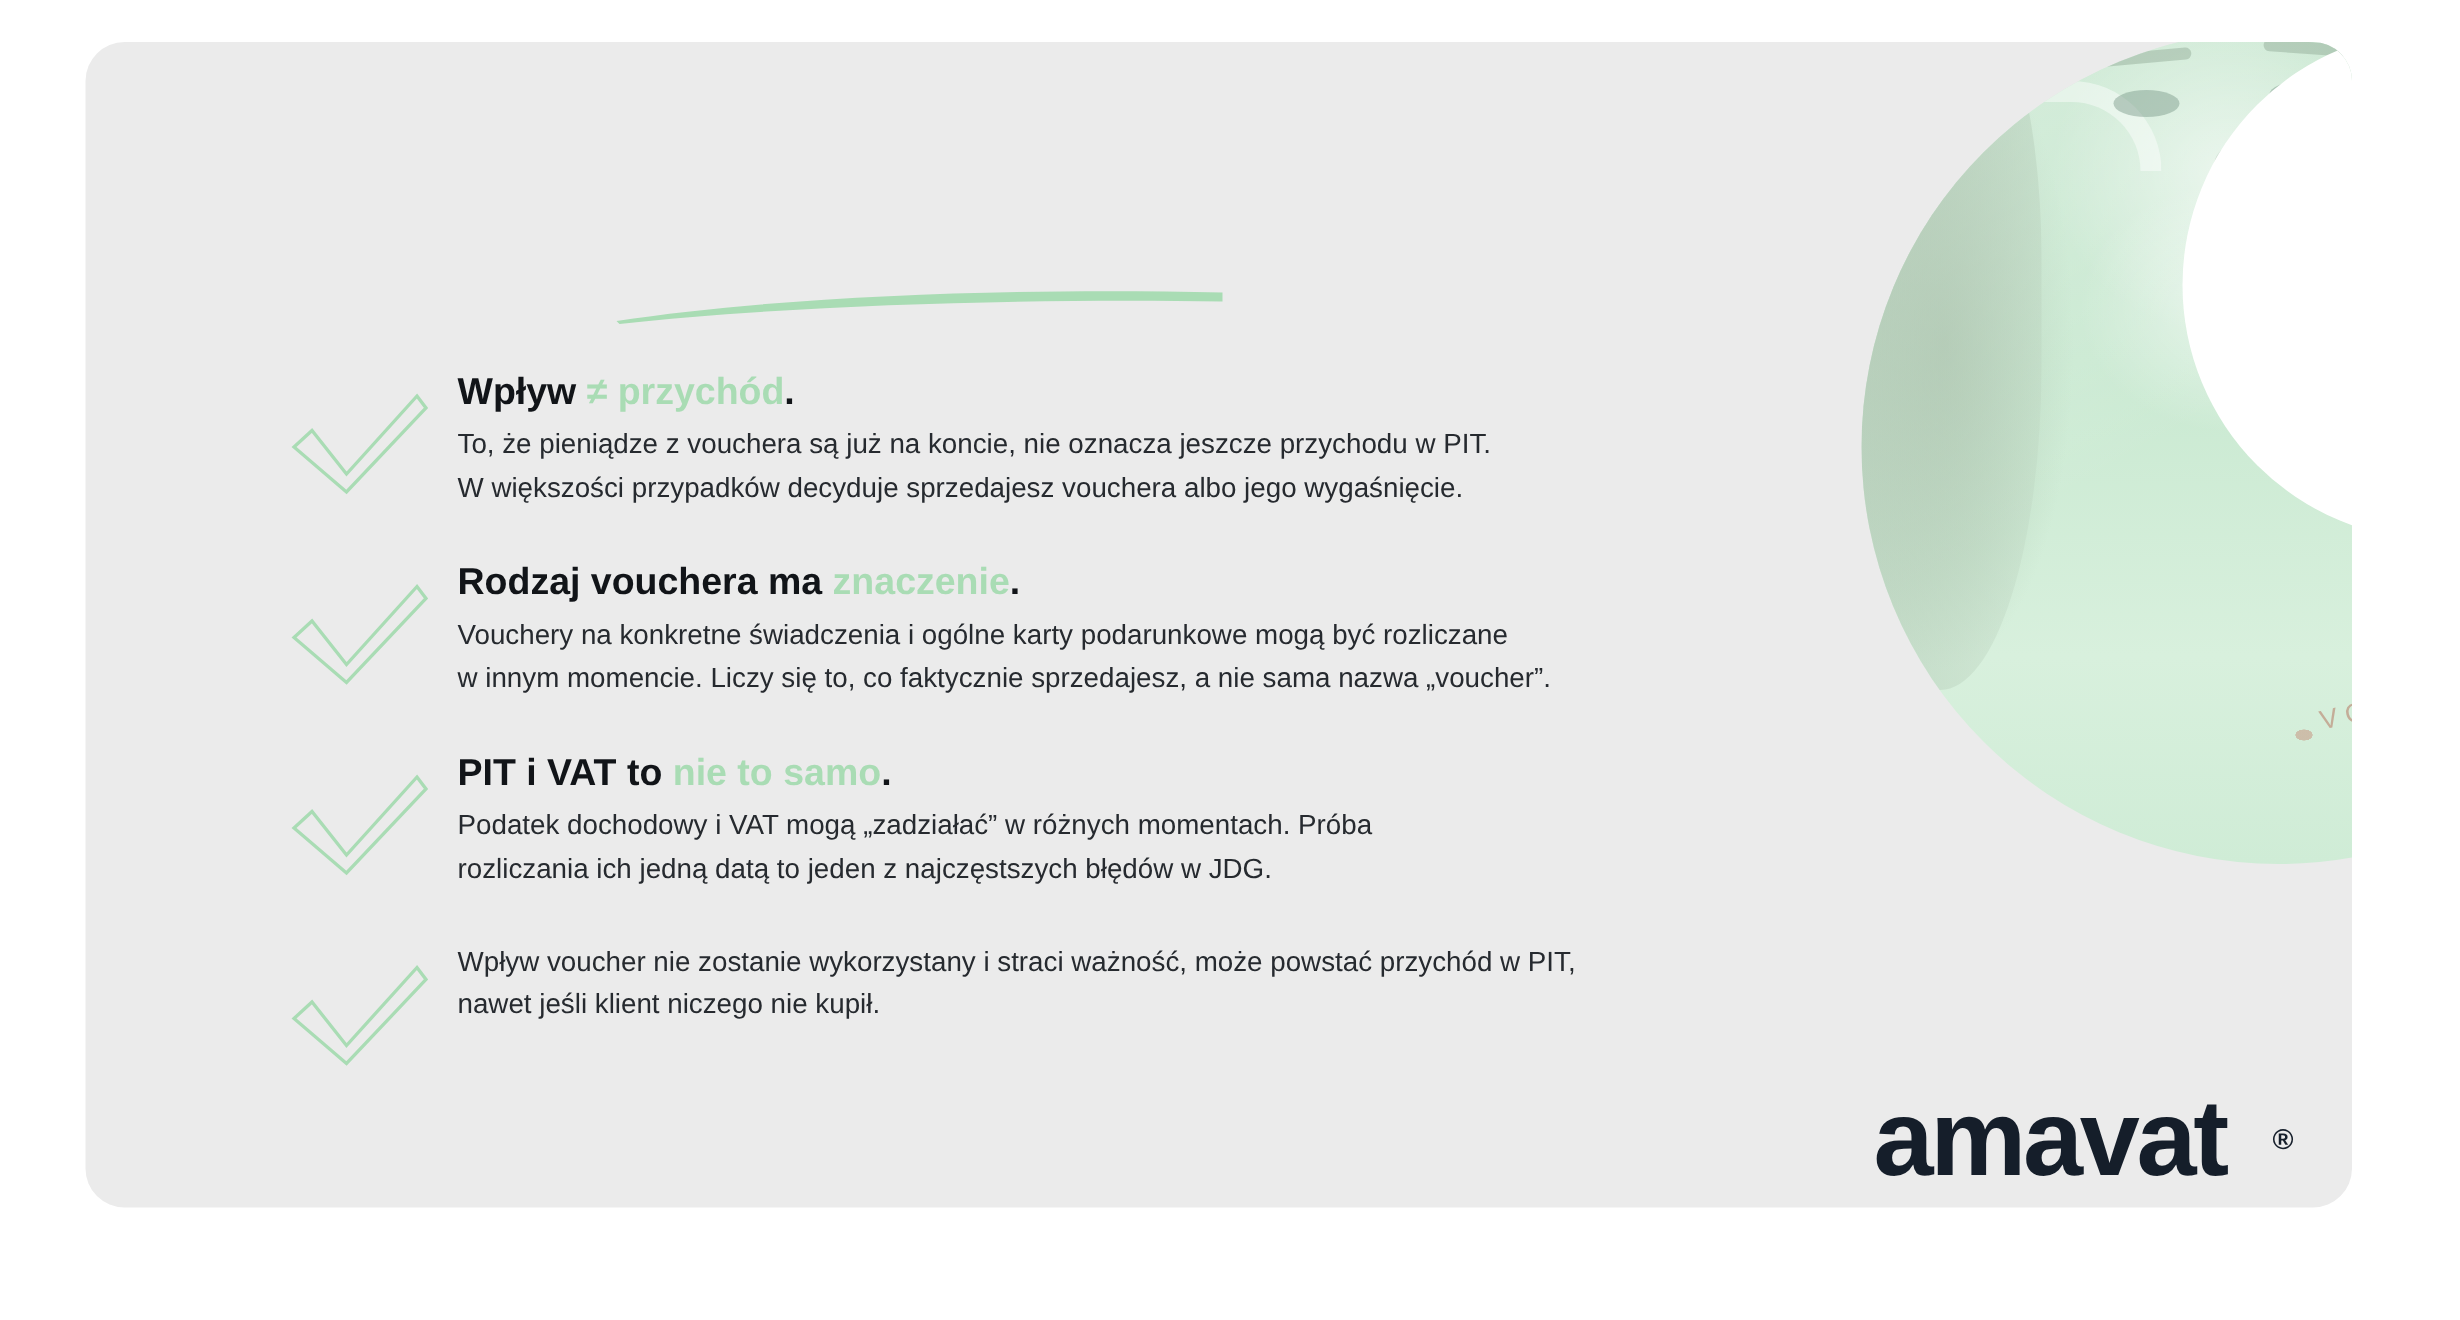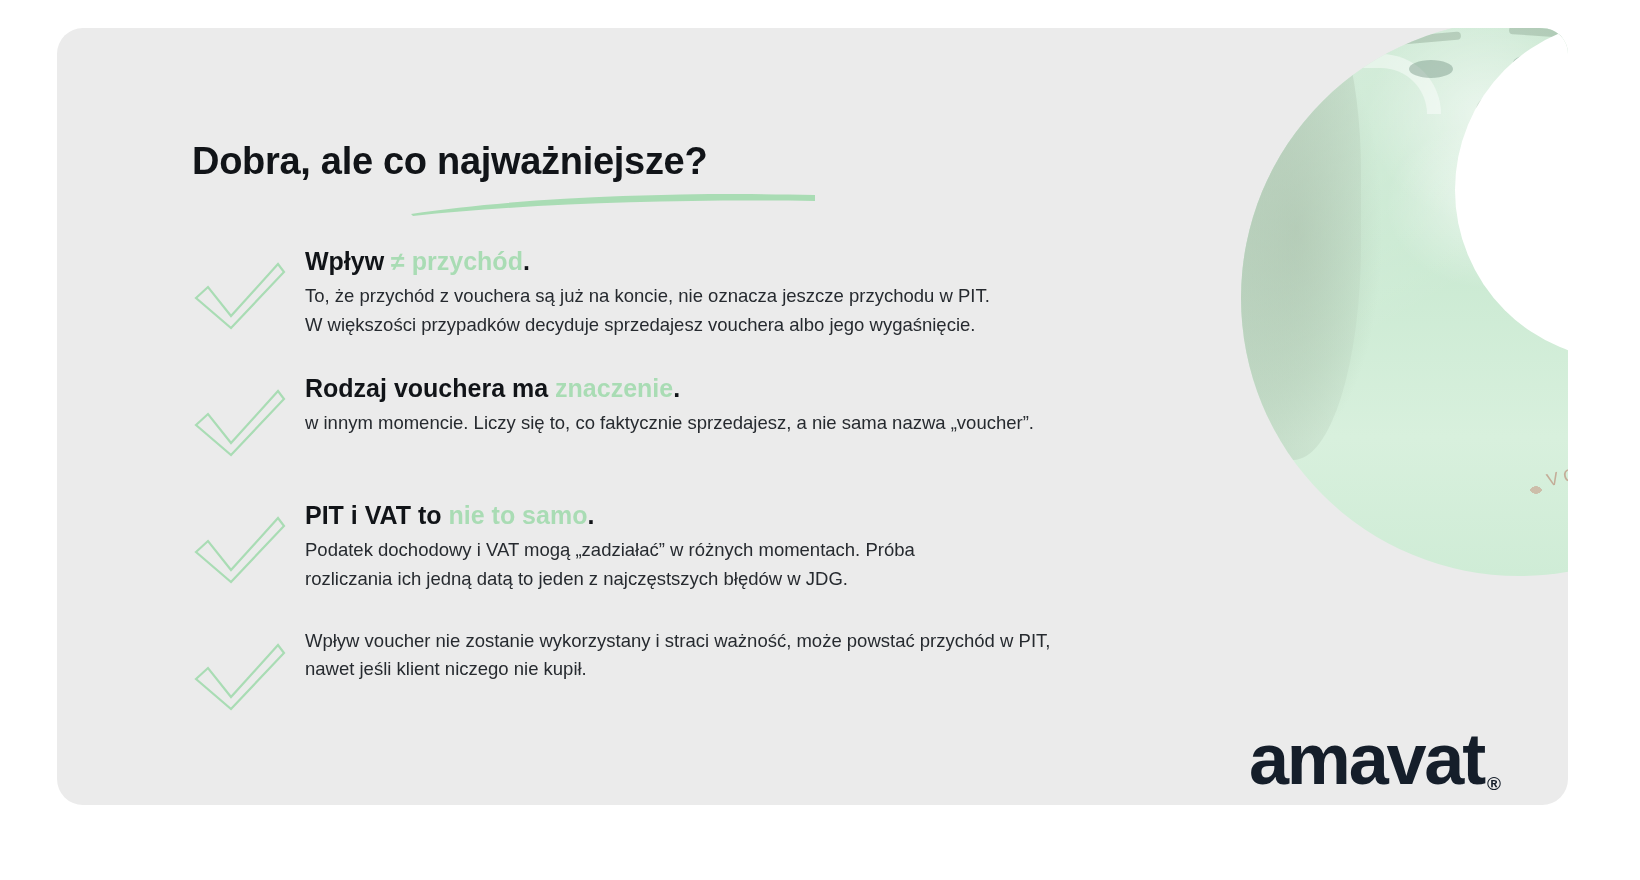--- a/index.html
+++ b/index.html
@@ -101,22 +101,23 @@
   .b-body div { white-space:nowrap; }
 
   
   #bullet-0 { margin-bottom:17px; }
   #bullet-1 { margin-bottom:17px; }
   #bullet-2 { margin-bottom:17px; }
 
   
   #logo {
     position:absolute; left:1192px; top:695px;
-    display:flex; align-items:flex-end;
+    display:flex; align-items:center;
     color:#151e2a;
+    gap:28px;
   }
   #logo-word {
     font-size:72px; font-weight:bold; letter-spacing:-2.2px;
     line-height:1; color:#151e2a; position:relative;
   }
   
   #logo-reg {
     font-size:19px; font-weight:bold; margin-top:4px; margin-left:3px; color:#151e2a;
   }
 </style>
@@ -141,45 +142,45 @@
         <div id="voucher-text">
           <div>GIFT</div>
           <div>VOUCHER</div>
         </div>
 
       </div>
     </div>
 
     <div id="cutout"></div>
 
-    <div id="headline">Dobra, ale co najważniejsze?</div>
 
     <svg id="underline-swoosh" viewBox="0 0 410 26">
       <path d="M2 24 C 120 6, 280 2, 406 5 L 406 11 C 280 9, 122 13, 4 26 Z" fill="#a9dcb4"></path>
     </svg>
 
     <div id="list">
 
       <div class="bullet" id="bullet-0">
         <svg class="check-icon" viewBox="0 0 96 78">
           <path d="M4 42 L16 31 L39 60 L86 8 L92 16 L39 72 Z" fill="none" stroke="#a9dcb4" stroke-width="2.2"></path>
         </svg>
         <div class="b-head"><span>Wpływ </span><span class="accent">≠ przychód</span><span class="dot">.</span></div>
         <div class="b-body">
-          <div>To, że przychód z vouchera są już na koncie, nie oznacza jeszcze przychodu w PIT.</div>
+          <div>To, że pieniądze z vouchera są już na koncie, nie oznacza jeszcze przychodu w PIT.</div>
           <div>W większości przypadków decyduje sprzedajesz vouchera albo jego wygaśnięcie.</div>
         </div>
       </div>
 
       <div class="bullet" id="bullet-1">
         <svg class="check-icon" viewBox="0 0 96 78">
           <path d="M4 42 L16 31 L39 60 L86 8 L92 16 L39 72 Z" fill="none" stroke="#a9dcb4" stroke-width="2.2"></path>
         </svg>
         <div class="b-head"><span>Rodzaj vouchera ma </span><span class="accent">znaczenie</span><span class="dot">.</span></div>
         <div class="b-body">
+          <div>Vouchery na konkretne świadczenia i ogólne karty podarunkowe mogą być rozliczane</div>
           <div>w innym momencie. Liczy się to, co faktycznie sprzedajesz, a nie sama nazwa „voucher”.</div>
         </div>
       </div>
 
       <div class="bullet" id="bullet-2">
         <svg class="check-icon" viewBox="0 0 96 78">
           <path d="M4 42 L16 31 L39 60 L86 8 L92 16 L39 72 Z" fill="none" stroke="#a9dcb4" stroke-width="2.2"></path>
         </svg>
         <div class="b-head"><span>PIT i VAT to </span><span class="accent">nie to samo</span><span class="dot">.</span></div>
         <div class="b-body">

